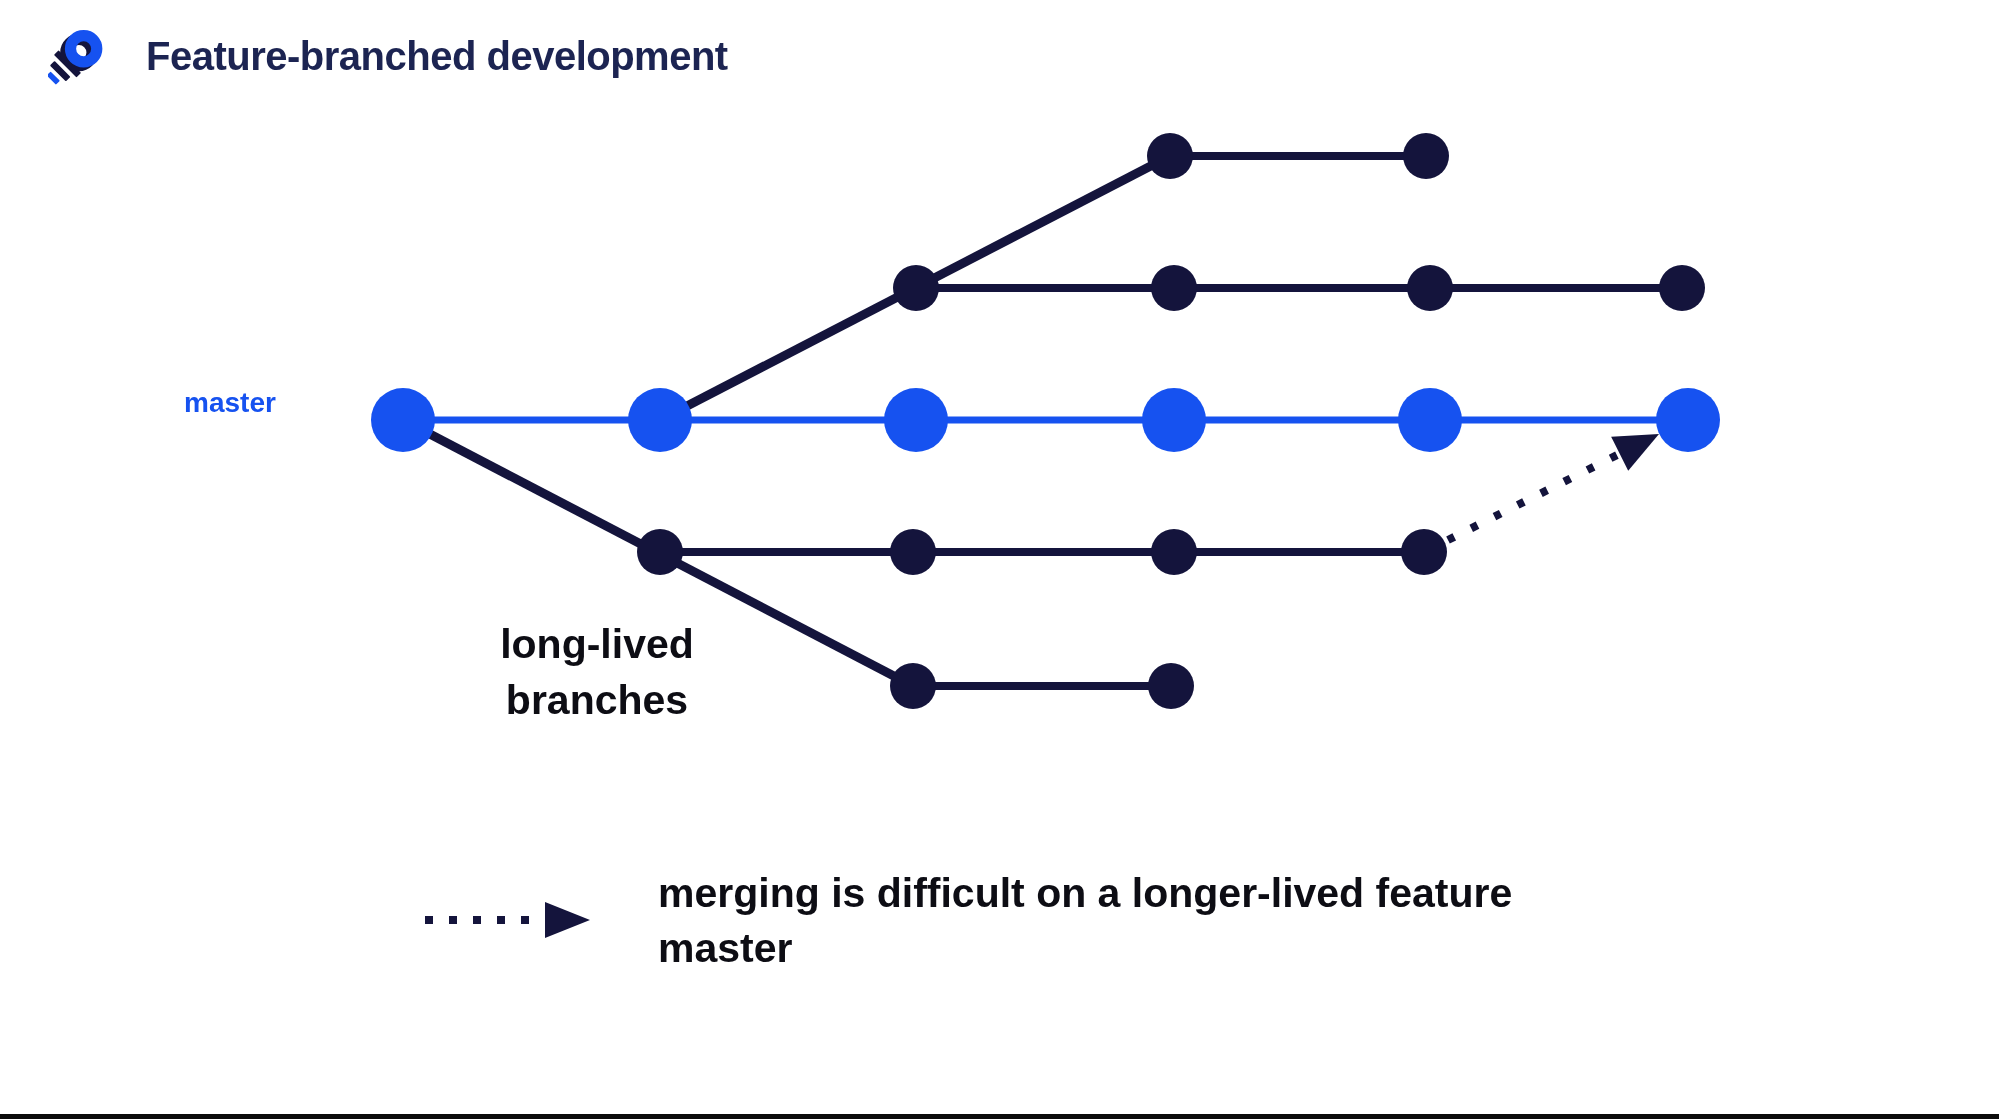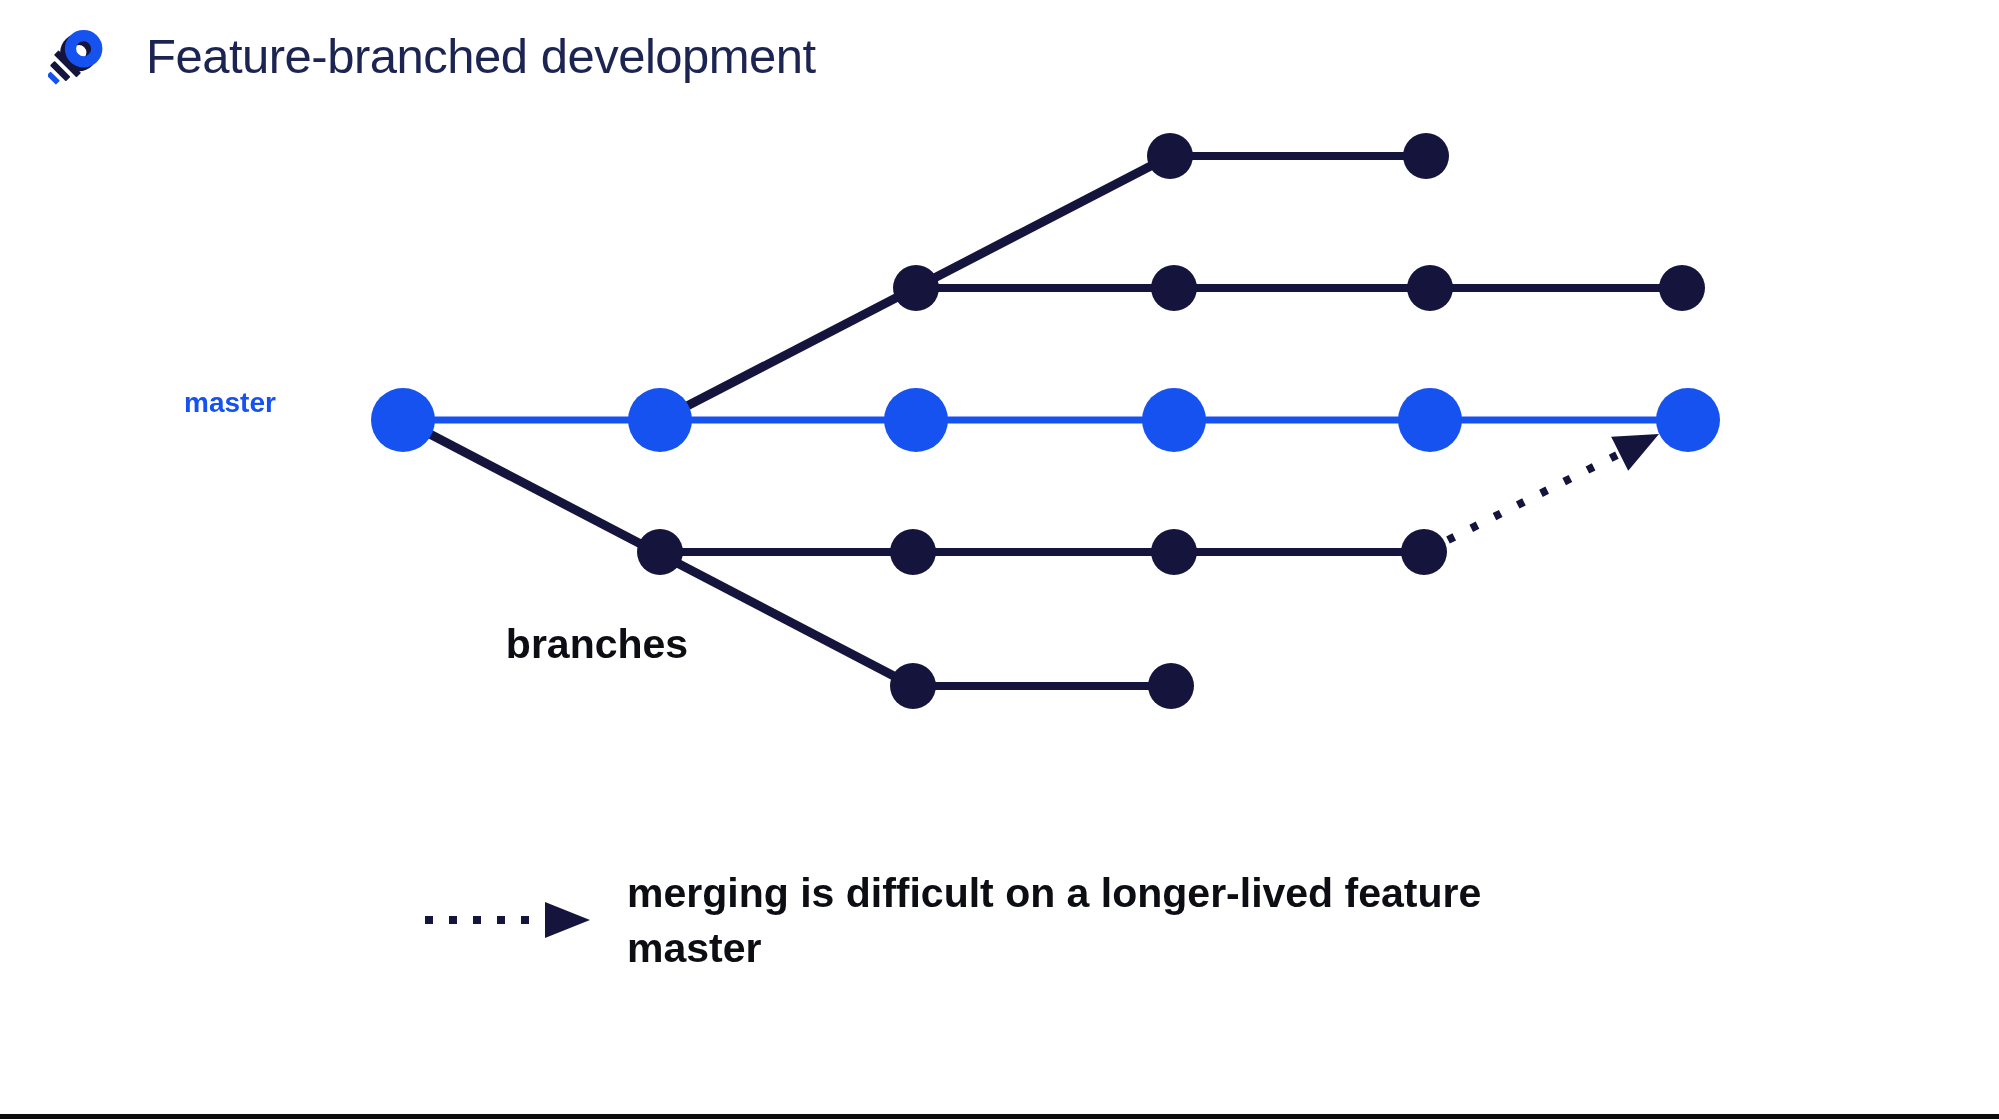--- a/index.html
+++ b/index.html
@@ -4,37 +4,37 @@
 <style>
   html,body{margin:0;padding:0;}
   body{
     width:1999px;height:1120px;overflow:hidden;background:#ffffff;
     font-family:"Liberation Sans", sans-serif;
   }
   .slide{position:relative;width:1999px;height:1120px;background:var(--bg,#fff);}
   .header{position:absolute;left:48px;top:22px;display:flex;align-items:center;gap:38px;}
   .logo{width:60px;height:62px;margin-top:6px;}
   .title{
-    font-size:49px;font-weight:400;color:var(--title,#1C2452);
+    font-size:40px;font-weight:700;color:var(--title,#1C2452);
     letter-spacing:-0.5px;margin:0;white-space:nowrap;
   }
   #graph{position:absolute;left:0;top:0;}
   .lbl{position:absolute;font-weight:700;}
   .master-label{
     left:95px;top:374px;width:270px;text-align:center;
     color:var(--blue,#1652F0);font-size:28px;line-height:57px;
   }
   .longlived-label{
     left:437px;top:616px;width:320px;text-align:center;
     color:var(--ink,#0D0D14);font-size:41px;line-height:56px;
   }
   .legend{position:absolute;left:0;top:0;width:1999px;height:0;}
   .legend-arrow{position:absolute;left:420px;top:895px;}
   .legend-text{
-    position:absolute;left:627px;top:866px;width:960px;
+    position:absolute;left:658px;top:866px;width:960px;
     color:var(--ink,#0D0D14);font-size:41px;line-height:55px;font-weight:700;
   }
   .footer-line{
     position:absolute;left:0;top:1114px;width:1999px;height:5px;
     background:var(--footer,#0B0B0B);
   }
 </style>
 </head>
 <body>
 
@@ -81,20 +81,21 @@
       <circle cx="1424" cy="552" r="23" fill="#14143C"></circle>
       <circle cx="913" cy="686" r="23" fill="#14143C"></circle>
       <circle cx="1171" cy="686" r="23" fill="#14143C"></circle>
     </svg>
 
   <div class="lbl master-label">
     <div>master</div>
   </div>
 
   <div class="lbl longlived-label">
+    <div>long-lived</div>
     <div>branches</div>
   </div>
 
   <div class="legend">
     <svg class="legend-arrow" width="180" height="50" viewBox="0 0 180 50" aria-hidden="true">
       <line x1="5" y1="25" x2="115" y2="25" stroke-width="8" stroke-dasharray="8 16" stroke-linecap="butt" class="stroke-navy" stroke="#14143C"></line>
       <polygon points="125,7 125,43 170,25" class="fill-navy" fill="#14143C"></polygon>
     </svg>
     <div class="legend-text">
       <div>merging is difficult on a longer-lived feature</div>

